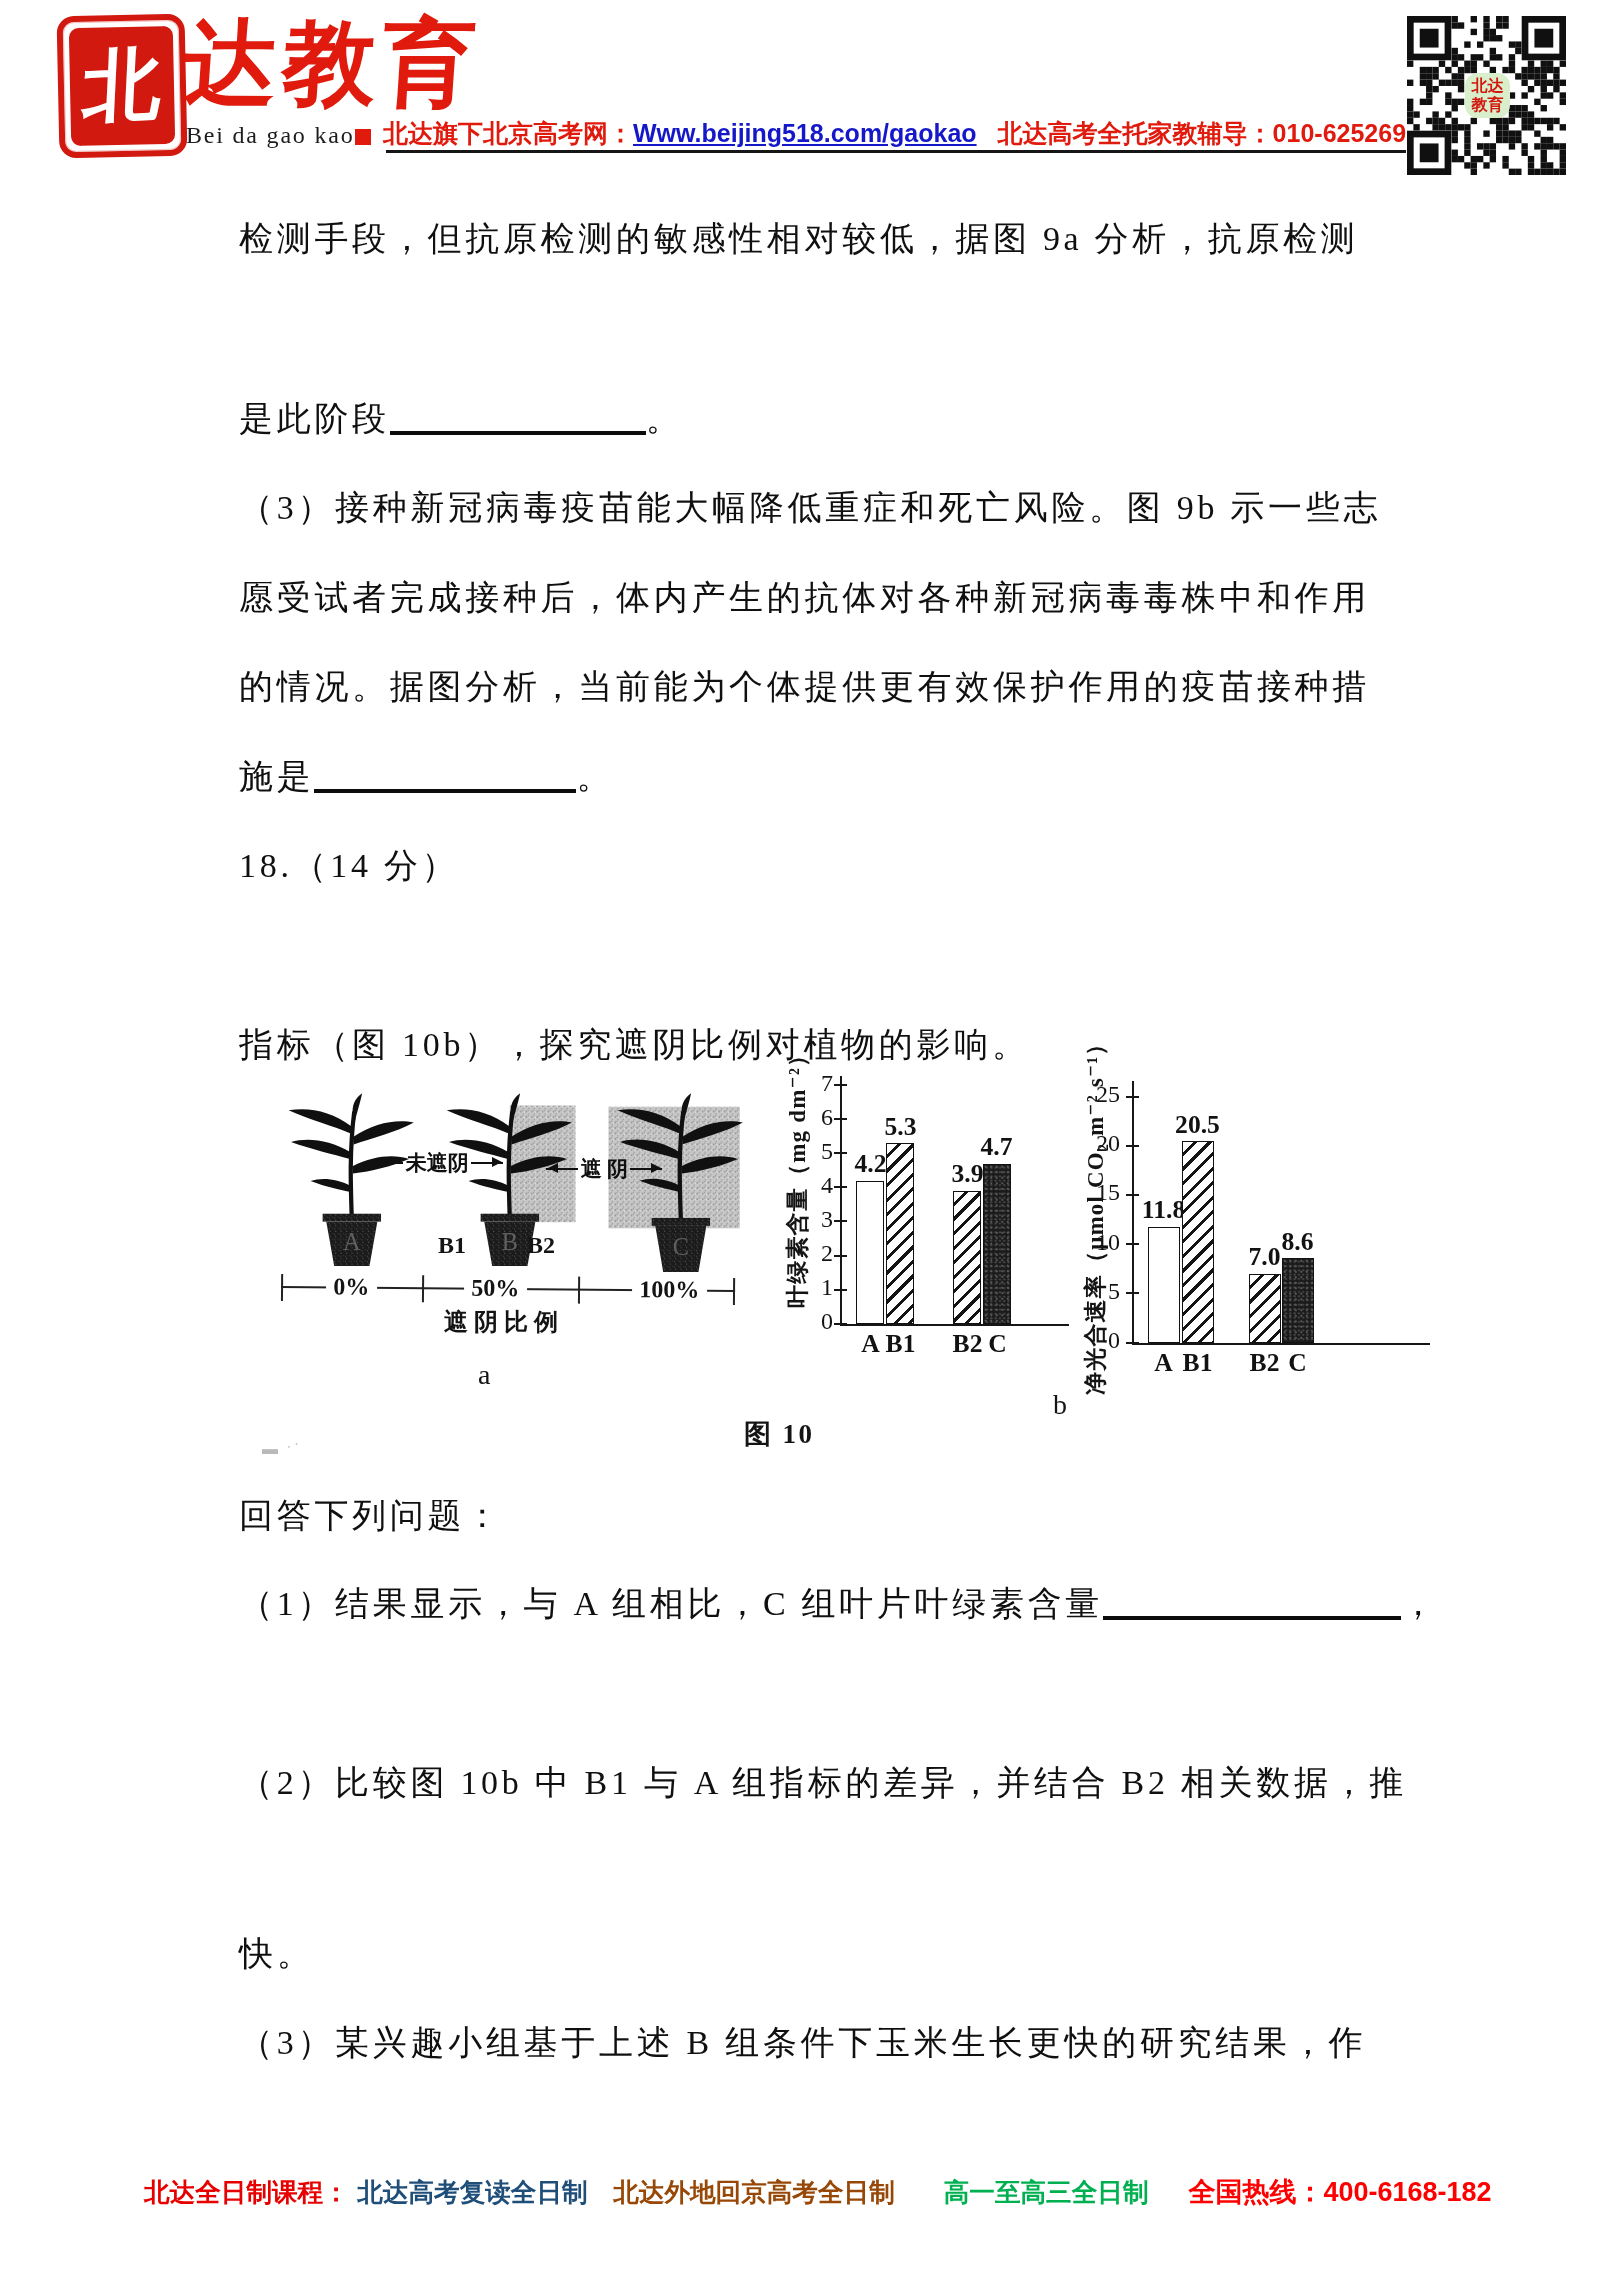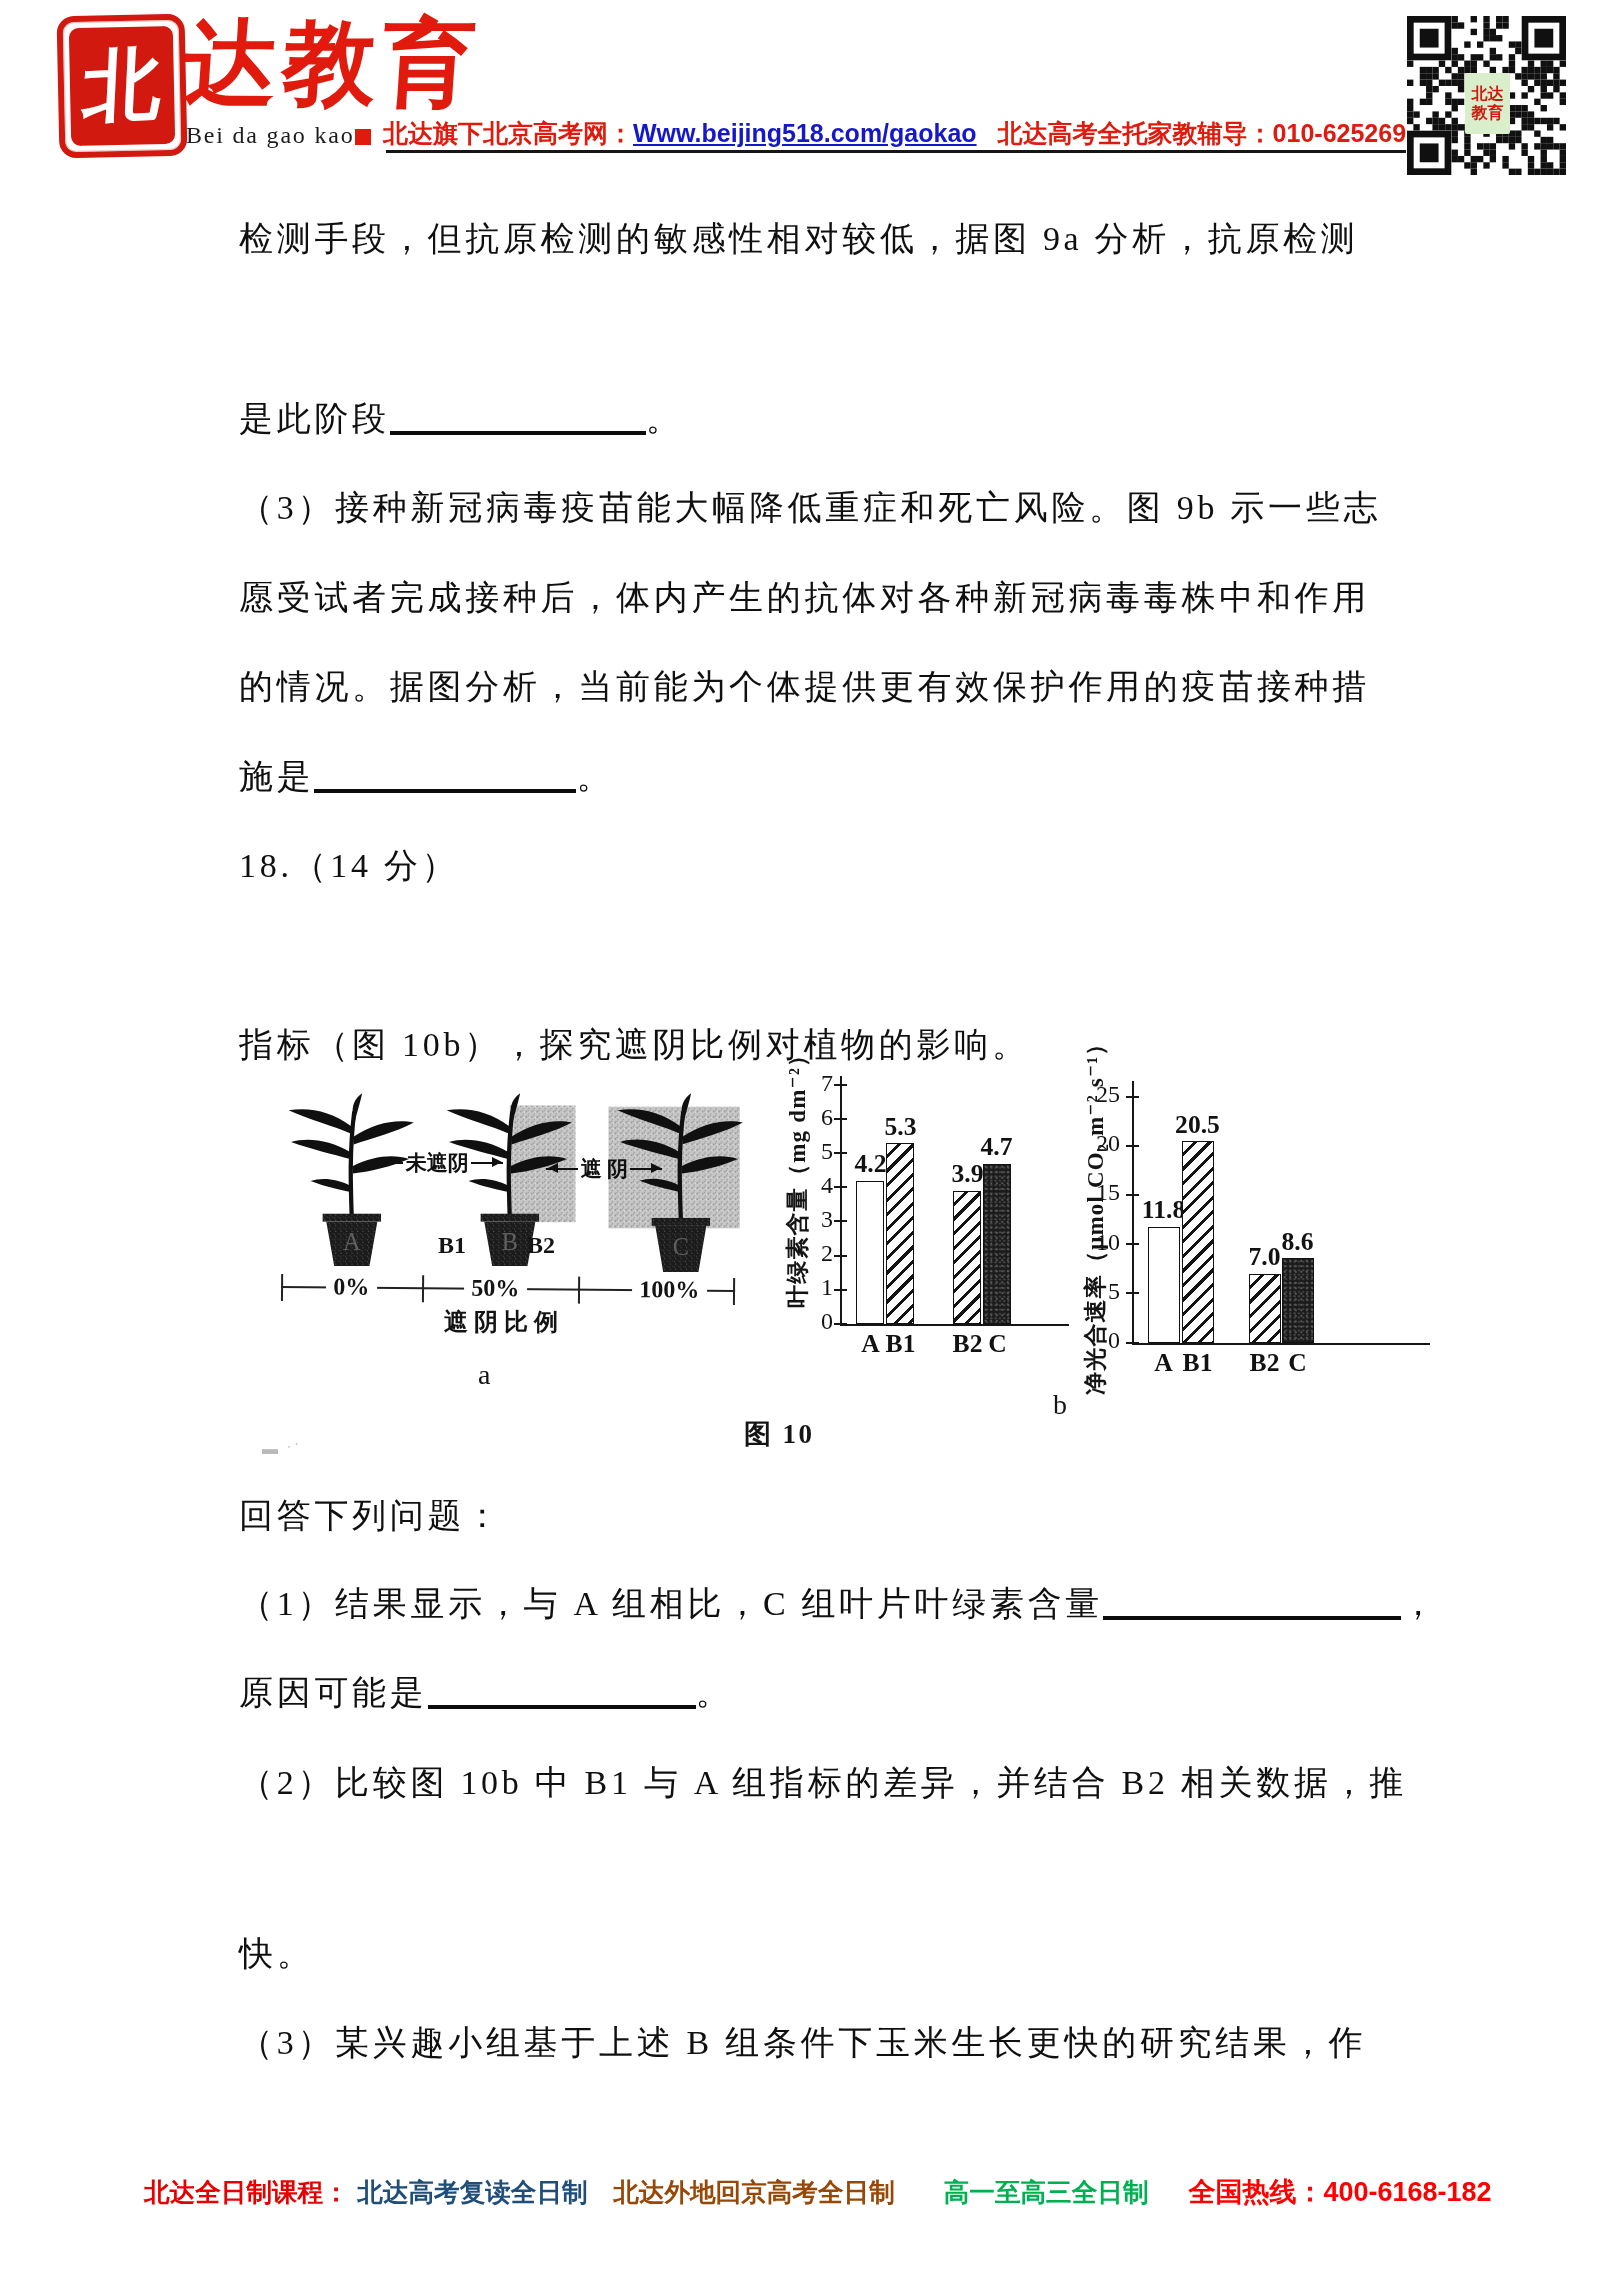--- a/index.html
+++ b/index.html
@@ -17,22 +17,22 @@
          letter-spacing:6px;transform:skewX(-4deg);}
   .pinyin{position:absolute;left:186px;top:122px;font-size:24px;color:#1c1c1c;letter-spacing:1.8px;}
   .redsq{position:absolute;left:355px;top:129px;width:16px;height:16px;background:#e01a0c;}
   .headline{position:absolute;left:383px;top:117px;font-size:25px;white-space:nowrap;
             font-family:"Liberation Sans","DejaVu Sans",sans-serif;}
   .headline .red{color:#e01a0c;font-weight:bold;}
   .headline .url{color:#1418c8;text-decoration:underline;font-weight:bold;}
   .headline .gap{display:inline-block;width:21px;}
   .hrule{position:absolute;left:386px;top:150px;width:1020px;height:3px;background:#161616;}
   .qr{position:absolute;left:1407px;top:16px;width:159px;height:159px;background:#fff;}
-  .qr-badge{position:absolute;left:1465px;top:73px;width:45px;height:61px;background:#d9eecb;
-            border-radius:2px;display:flex;flex-direction:column;align-items:center;justify-content:center;
+  .qr-badge{position:absolute;left:1465px;top:73px;width:45px;height:45px;background:#d9eecb;
+            border-radius:13px;display:flex;flex-direction:column;align-items:center;justify-content:center;
             font-size:16px;font-weight:bold;color:#d2190f;line-height:1.15;}
 
   
   .line{position:absolute;left:239px;font-size:34px;letter-spacing:3.7px;white-space:nowrap;color:#101010;}
   .blank{display:inline-block;border-bottom:4.9px solid #0c0c0c;height:28px;vertical-align:-4.9px;}
   .w500{width:304px;} .w430{width:262px;} .w420{width:256px;} .w490{width:298px;} .w440{width:268px;} .w480{width:292px;}
 
   
   .plant{position:absolute;}
   .fig-label{position:absolute;display:flex;align-items:center;font-size:21px;color:#101010;
@@ -467,21 +467,20 @@
       <div class="c-val" style="left: 1222px; top: 1242px;">7.0</div>
       <div class="c-cat" style="left: 1231px; top: 1348px;">B2</div>
       <div class="c-bar dark" style="left: 1282px; top: 1258px; width: 32px; height: 85px;"></div>
       <div class="c-val" style="left: 1255px; top: 1227px;">8.6</div>
       <div class="c-cat" style="left: 1264px; top: 1348px;">C</div>
       <div class="c-ylabel" style="left: 1080px; top: 1395px;">净光合速率（μmol CO₂ m⁻² s⁻¹）</div>
     </div>
 
   <div class="line" style="top:1493px"><span>回答下列问题：</span></div>
   <div class="line" style="top:1581px"><span>（1）结果显示，与 A 组相比，C 组叶片叶绿素含量</span><span class="blank w490"></span><span>，</span></div>
-  <div class="line" style="top:1670px"><span>原因可能是</span><span class="blank w440"></span><span>。</span></div>
   <div class="line" style="top:1760px"><span>（2）比较图 10b 中 B1 与 A 组指标的差异，并结合 B2 相关数据，推</span></div>
   <div class="line" style="top:1931px"><span>快。</span></div>
   <div class="line" style="top:2020px"><span>（3）某兴趣小组基于上述 B 组条件下玉米生长更快的研究结果，作</span></div>
 
   <div class="footer">
     <span class="f-label">北达全日制课程：</span><span class="f-item1">北达高考复读全日制</span><span class="f-item2">北达外地回京高考全日制</span><span class="f-item3">高一至高三全日制</span><span class="f-hot">全国热线：400-6168-182</span>
   </div>
 
 </div>
 

